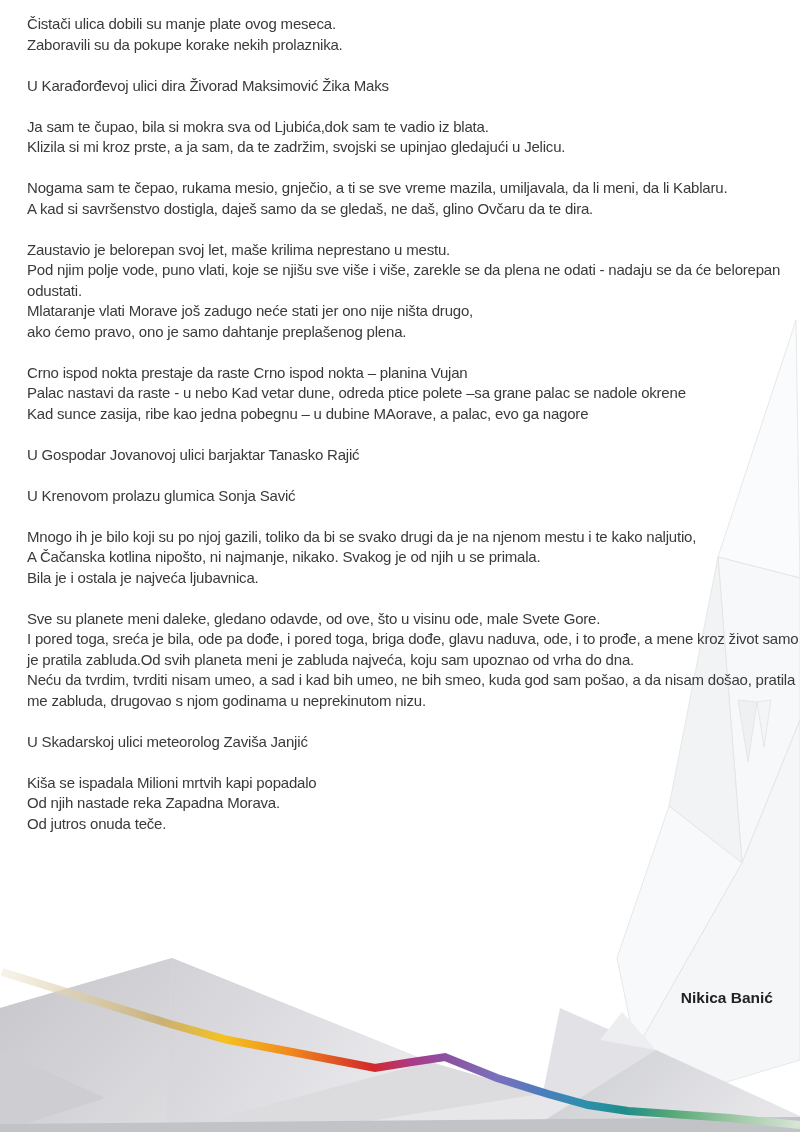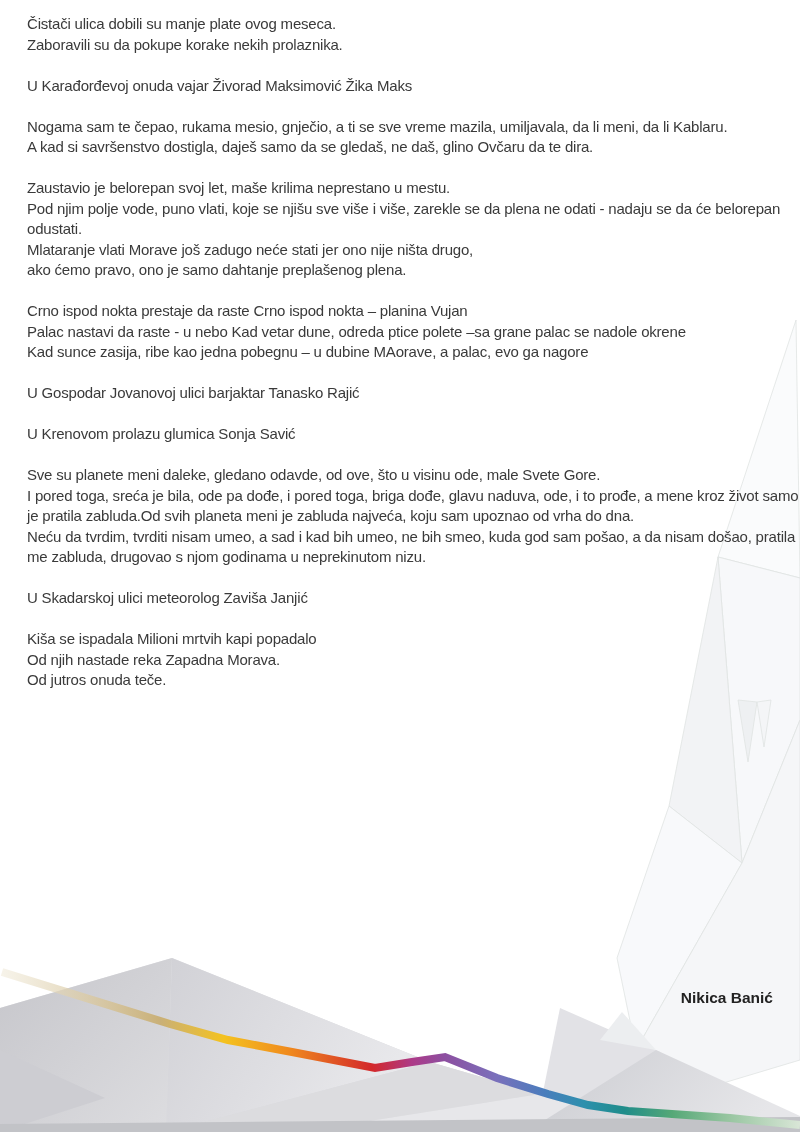--- a/index.html
+++ b/index.html
@@ -116,26 +116,28 @@
       <polygon points="656,1050 800,1116 800,1132 560,1132 545,1120" fill="url(#gFan)"></polygon>
       <polygon points="0,1124 800,1117 800,1132 0,1132" fill="#c2c3c7"></polygon>
     </g>
 
     <polyline points="2,972 170,1024 228,1040 292,1052 375,1068 412,1062 445,1057 497,1078 548,1094 588,1105 628,1111 672,1114 730,1118 800,1125" fill="none" stroke="url(#ribbonGrad)" stroke-width="8" stroke-linejoin="miter" stroke-linecap="butt"></polyline>
   </svg>
 
   <div class="poem-wrap">
 
     <div class="stanza">Čistači ulica dobili su manje plate ovog meseca.<br>Zaboravili su da pokupe korake nekih prolaznika.</div>
-    <div class="stanza">U Karađorđevoj onuda vajar Živorad Maksimović Žika Maks</div>
+    <div class="stanza">U Karađorđevoj ulici dira Živorad Maksimović Žika Maks</div>
+    <div class="stanza">Ja sam te čupao, bila si mokra sva od Ljubića,dok sam te vadio iz blata.<br>Klizila si mi kroz prste, a ja sam, da te zadržim, svojski se upinjao gledajući u Jelicu.</div>
     <div class="stanza">Nogama sam te čepao, rukama mesio, gnječio, a ti se sve vreme mazila, umiljavala, da li meni, da li Kablaru.<br>A kad si savršenstvo dostigla, daješ samo da se gledaš, ne daš, glino Ovčaru da te dira.</div>
     <div class="stanza">Zaustavio je belorepan svoj let, maše krilima neprestano u mestu.<br>Pod njim polje vode, puno vlati, koje se njišu sve više i više, zarekle se da plena ne odati - nadaju se da će belorepan<br>odustati.<br>Mlataranje vlati Morave još zadugo neće stati jer ono nije ništa drugo,<br>ako ćemo pravo, ono je samo dahtanje preplašenog plena.</div>
     <div class="stanza">Crno ispod nokta prestaje da raste Crno ispod nokta – planina Vujan<br>Palac nastavi da raste - u nebo Kad vetar dune, odreda ptice polete –sa grane palac se nadole okrene<br>Kad sunce zasija, ribe kao jedna pobegnu – u dubine MAorave, a palac, evo ga nagore</div>
     <div class="stanza">U Gospodar Jovanovoj ulici barjaktar Tanasko Rajić</div>
     <div class="stanza">U Krenovom prolazu glumica Sonja Savić</div>
+    <div class="stanza">Mnogo ih je bilo koji su po njoj gazili, toliko da bi se svako drugi da je na njenom mestu i te kako naljutio,<br>A Čačanska kotlina nipošto, ni najmanje, nikako. Svakog je od njih u se primala.<br>Bila je i ostala je najveća ljubavnica.</div>
     <div class="stanza">Sve su planete meni daleke, gledano odavde, od ove, što u visinu ode, male Svete Gore.<br>I pored toga, sreća je bila, ode pa dođe, i pored toga, briga dođe, glavu naduva, ode, i to prođe, a mene kroz život samo<br>je pratila zabluda.Od svih planeta meni je zabluda najveća, koju sam upoznao od vrha do dna.<br>Neću da tvrdim, tvrditi nisam umeo, a sad i kad bih umeo, ne bih smeo, kuda god sam pošao, a da nisam došao, pratila<br>me zabluda, drugovao s njom godinama u neprekinutom nizu.</div>
     <div class="stanza">U Skadarskoj ulici meteorolog Zaviša Janjić</div>
     <div class="stanza">Kiša se ispadala Milioni mrtvih kapi popadalo<br>Od njih nastade reka Zapadna Morava.<br>Od jutros onuda teče.</div>
   </div>
 
   <div class="author">Nikica Banić</div>
 
 </div>
 
 </body></html>

